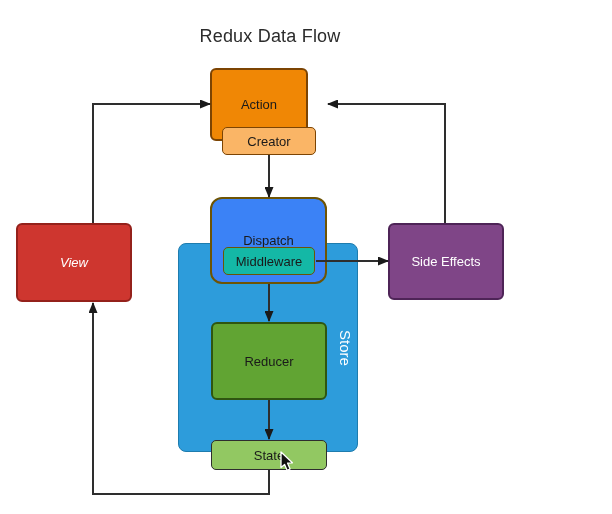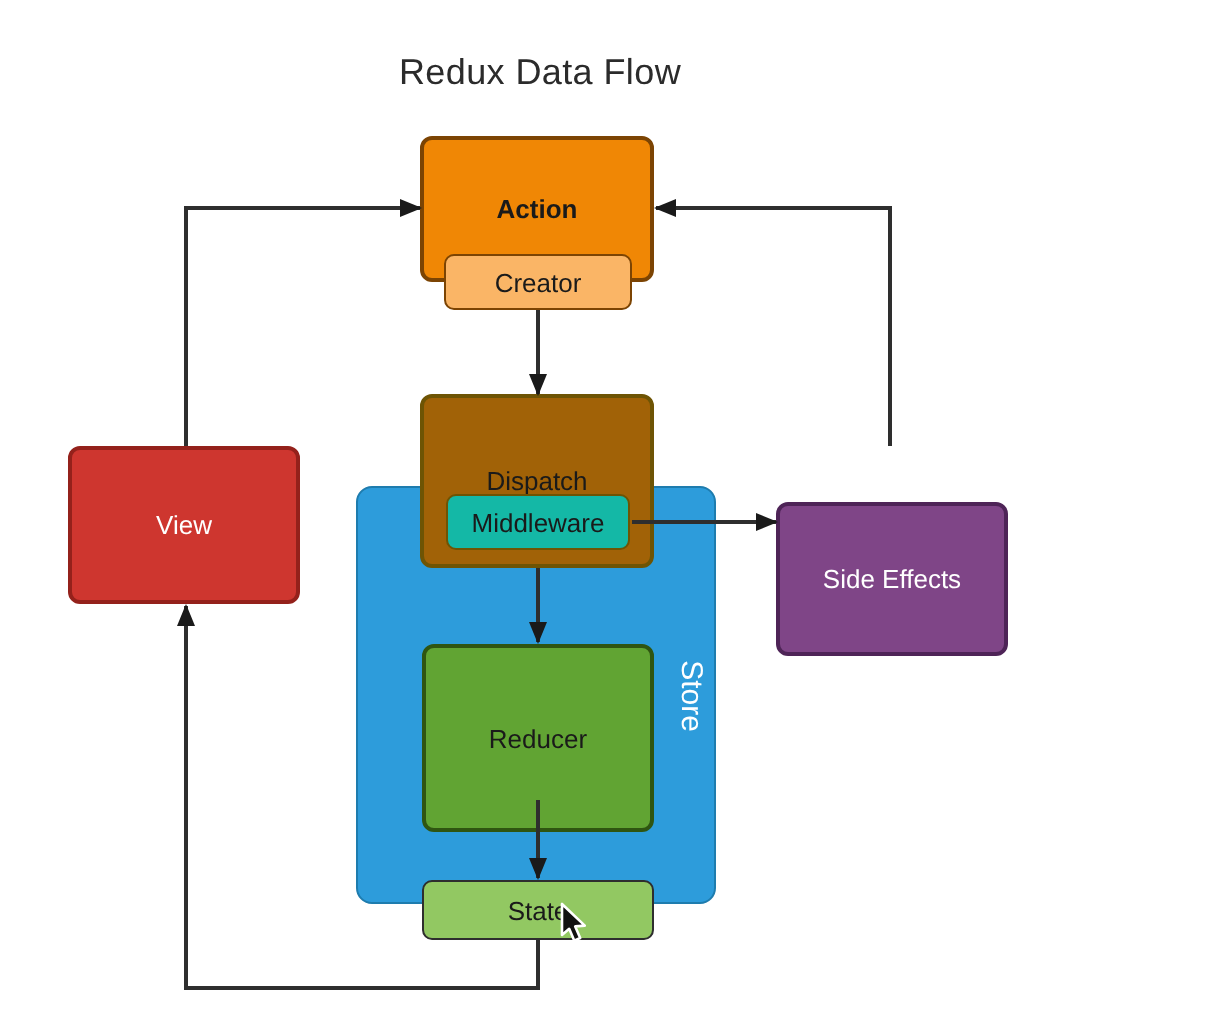--- a/index.html
+++ b/index.html
@@ -25,29 +25,29 @@
     display: flex;
     align-items: center;
     justify-content: center;
     font-size: 13px;
     color: #1a1a1a;
     border-radius: 6px;
     border: 2px solid #333;
   }
   .node .lbl { pointer-events: none; }
 
-  .action     { left:210px; top:68px;  width:117px; height:73px; border-color:#7c4403;font-weight:bold; }
+  .action     { left:210px; top:68px;  width:98px; height:73px; border-color:#7c4403; }
   .creator    { left:222px; top:127px; width:94px;  height:28px; border-color:#7c4403; border-radius:5px; border-width:1.5px; }
   .dispatch   { left:210px; top:197px; width:117px; height:87px; border-color:#6e5404; }
   .middleware { left:223px; top:247px; width:92px;  height:28px; border-color:#6e5404; border-radius:5px; border-width:1.5px; }
   .store      { left:178px; top:243px; width:180px; height:209px; border:1.5px solid #1e7cae; border-radius:8px; }
-  .reducer    { left:211px; top:322px; width:116px; height:94px; border-color:#2f5511; }
+  .reducer    { left:211px; top:322px; width:116px; height:78px; border-color:#2f5511; }
   .state      { left:211px; top:440px; width:116px; height:30px; border-color:#2e2e2e; border-radius:5px; border-width:1.5px; }
-  .view       { left:34px;  top:223px; width:116px; height:79px; border-color:#94211b; color:#ffffff; }
-  .sideeffects{ left:388px; top:223px; width:116px; height:77px; border-color:#4e2457; color:#ffffff;margin-top:28px; }
+  .view       { left:16px;  top:223px; width:116px; height:79px; border-color:#94211b; color:#ffffff;font-style:italic; }
+  .sideeffects{ left:388px; top:223px; width:116px; height:77px; border-color:#4e2457; color:#ffffff; }
 
   .store-label {
     position: absolute;
     left: 315px; top: 339px;
     width: 60px; height: 18px;
     text-align: center;
     color: #ffffff;
     font-size: 15px;
     transform: rotate(90deg);
     pointer-events: none;
@@ -62,21 +62,21 @@
 </head>
 <body>
 
 <div class="canvas">
 
   <div class="title">Redux Data Flow</div>
 
   <div class="node store" style="background-color: rgb(45, 156, 219);"></div>
   <div class="store-label">Store</div>
 
-  <div class="node dispatch" style="background-color: #a16207;">
+  <div class="node dispatch" style="background-color: #3b82f6; border-radius: 12px;">
     <span class="lbl">Dispatch</span>
   </div>
   <div class="node middleware" style="background-color: #14b8a6;">
     <span class="lbl">Middleware</span>
   </div>
   <div class="node reducer" style="background-color: rgb(97, 164, 51);">
     <span class="lbl">Reducer</span>
   </div>
   <div class="node state" style="background-color: rgb(146, 200, 98);">
     <span class="lbl">State</span>

